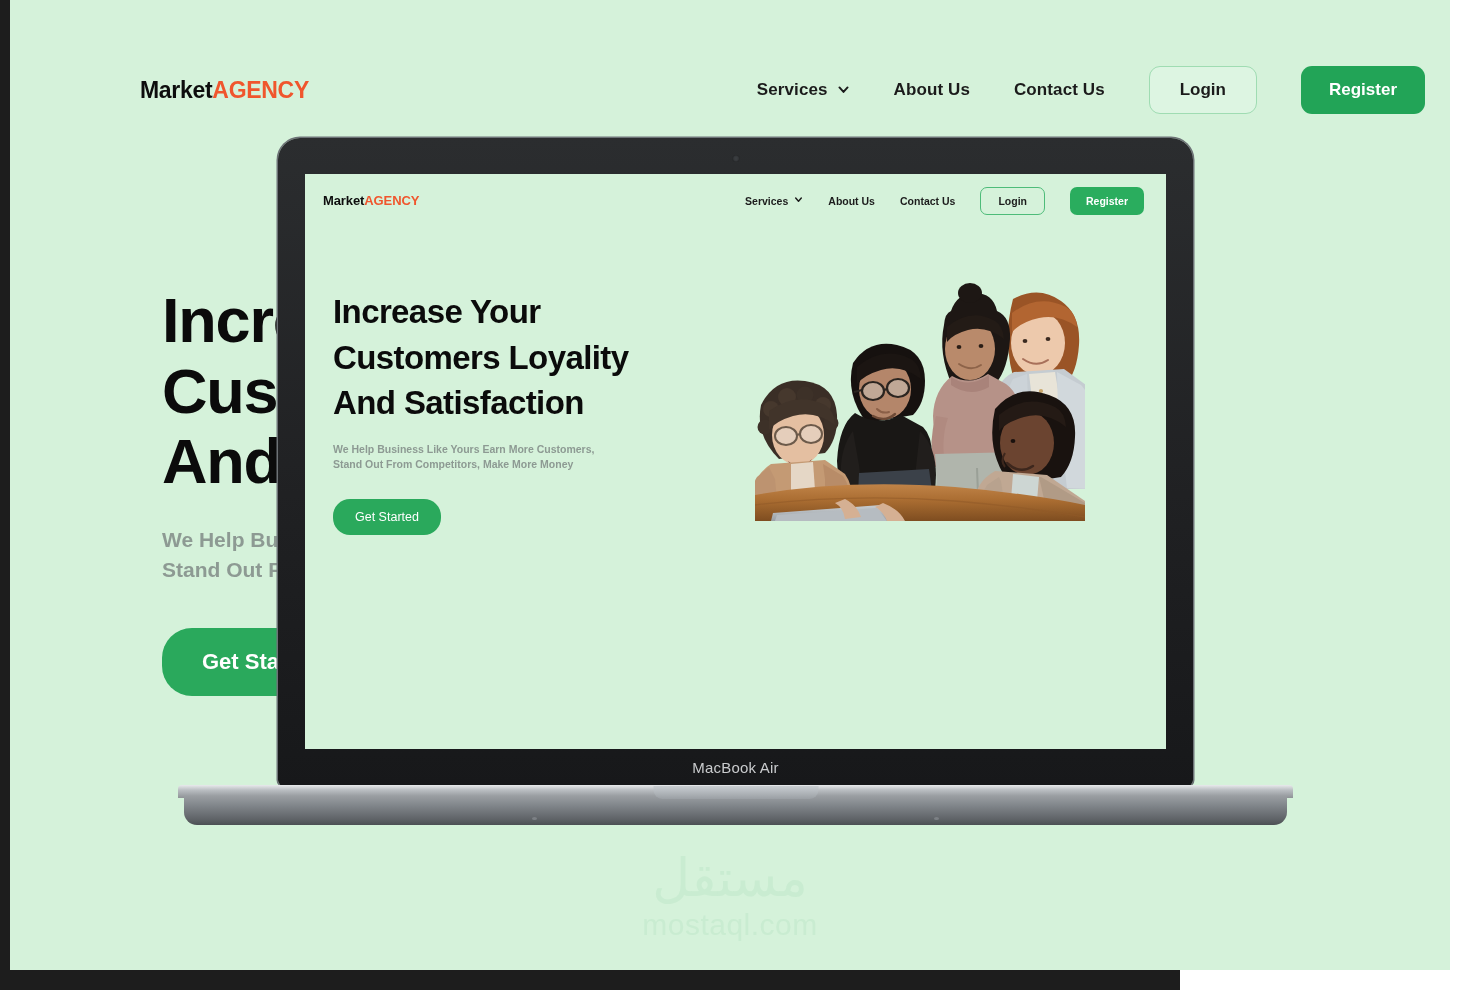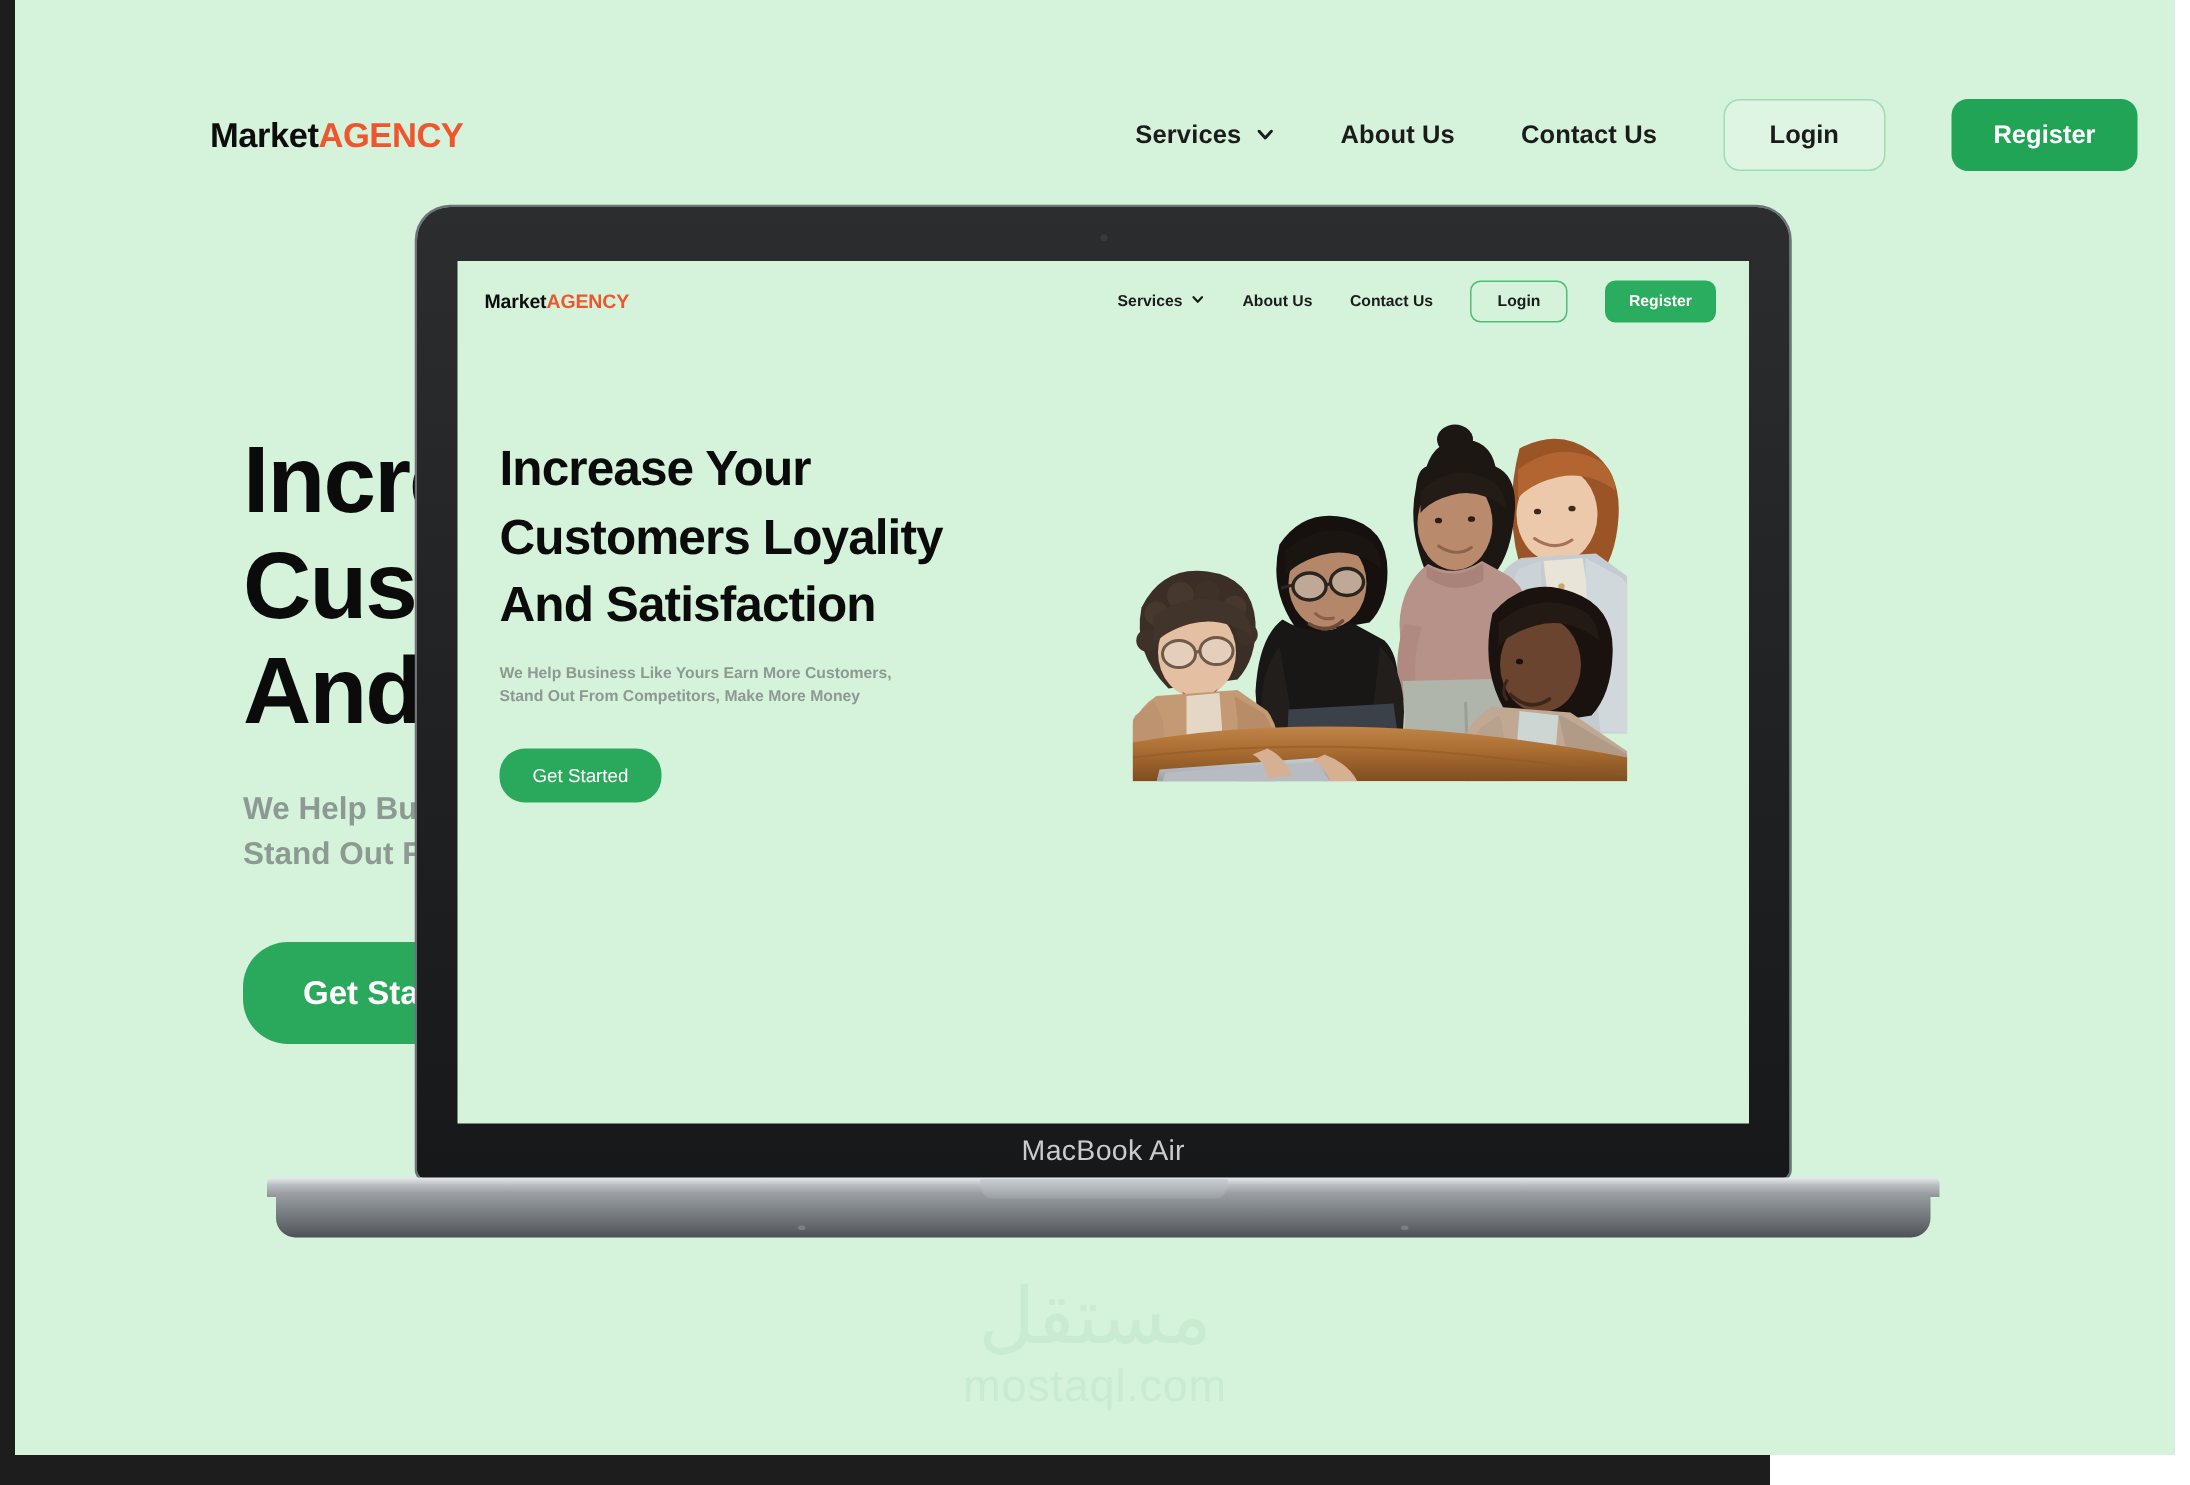--- a/index.html
+++ b/index.html
@@ -192,21 +192,21 @@
   .laptop-chinbar {
     position: absolute;
     bottom: 0;
     left: 0;
     width: 915px;
     height: 37px;
     display: flex;
     align-items: center;
     justify-content: center;
     color: #c9cbcd;
-    font-size: 19px;
+    font-size: 15px;
     letter-spacing: 0.2px;
   }
 
   .laptop-base {
     position: relative;
     width: 1115px;
     height: 42px;
     margin-left: -100px;
     margin-top: -1px;
   }

